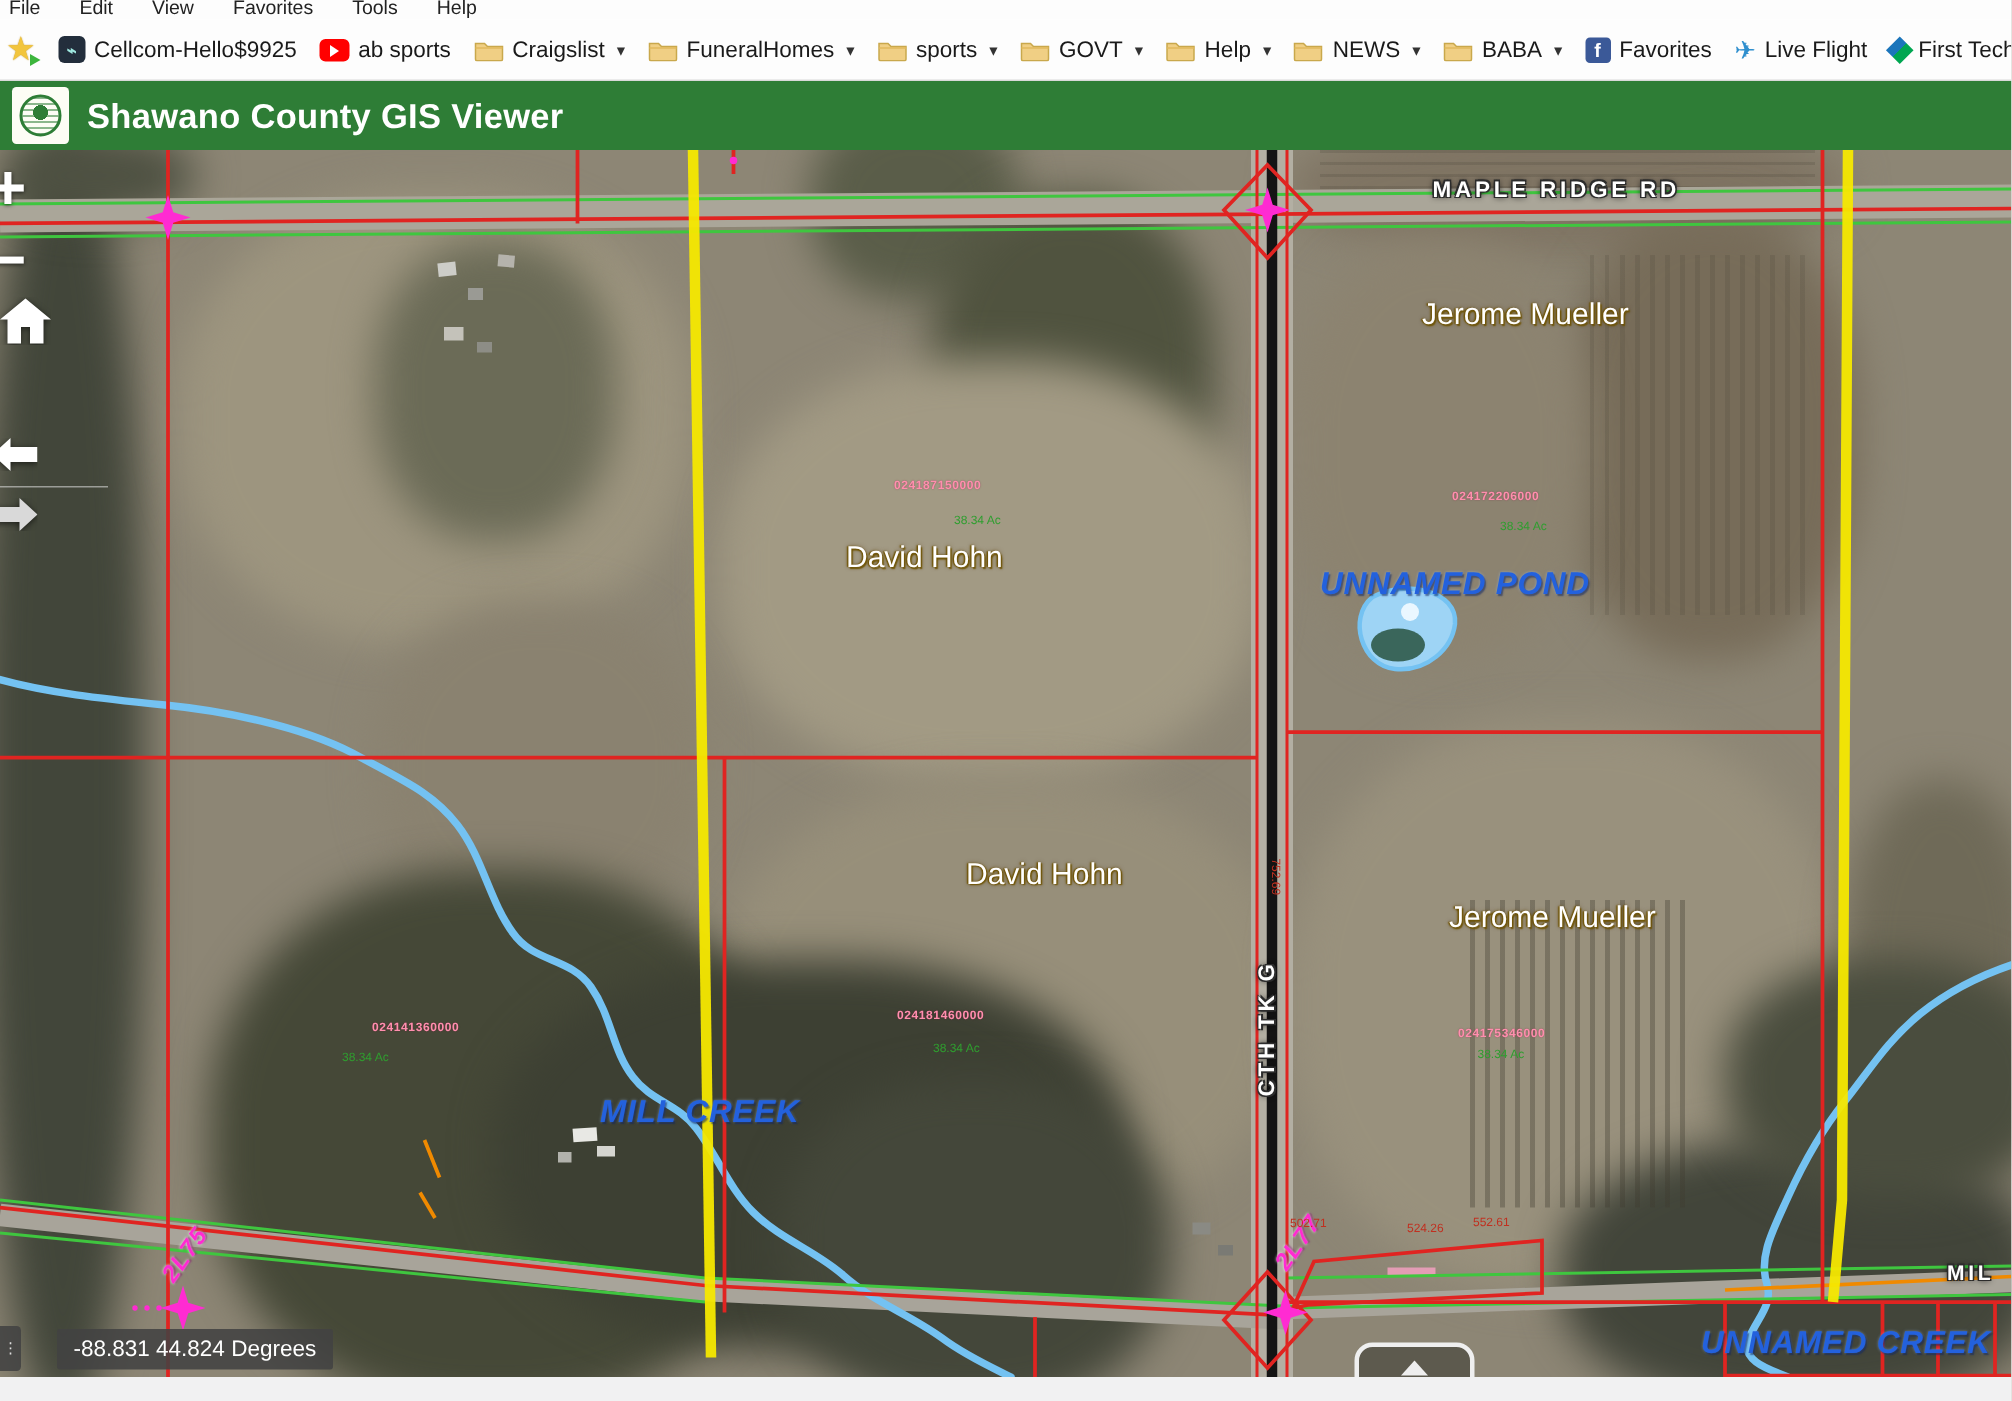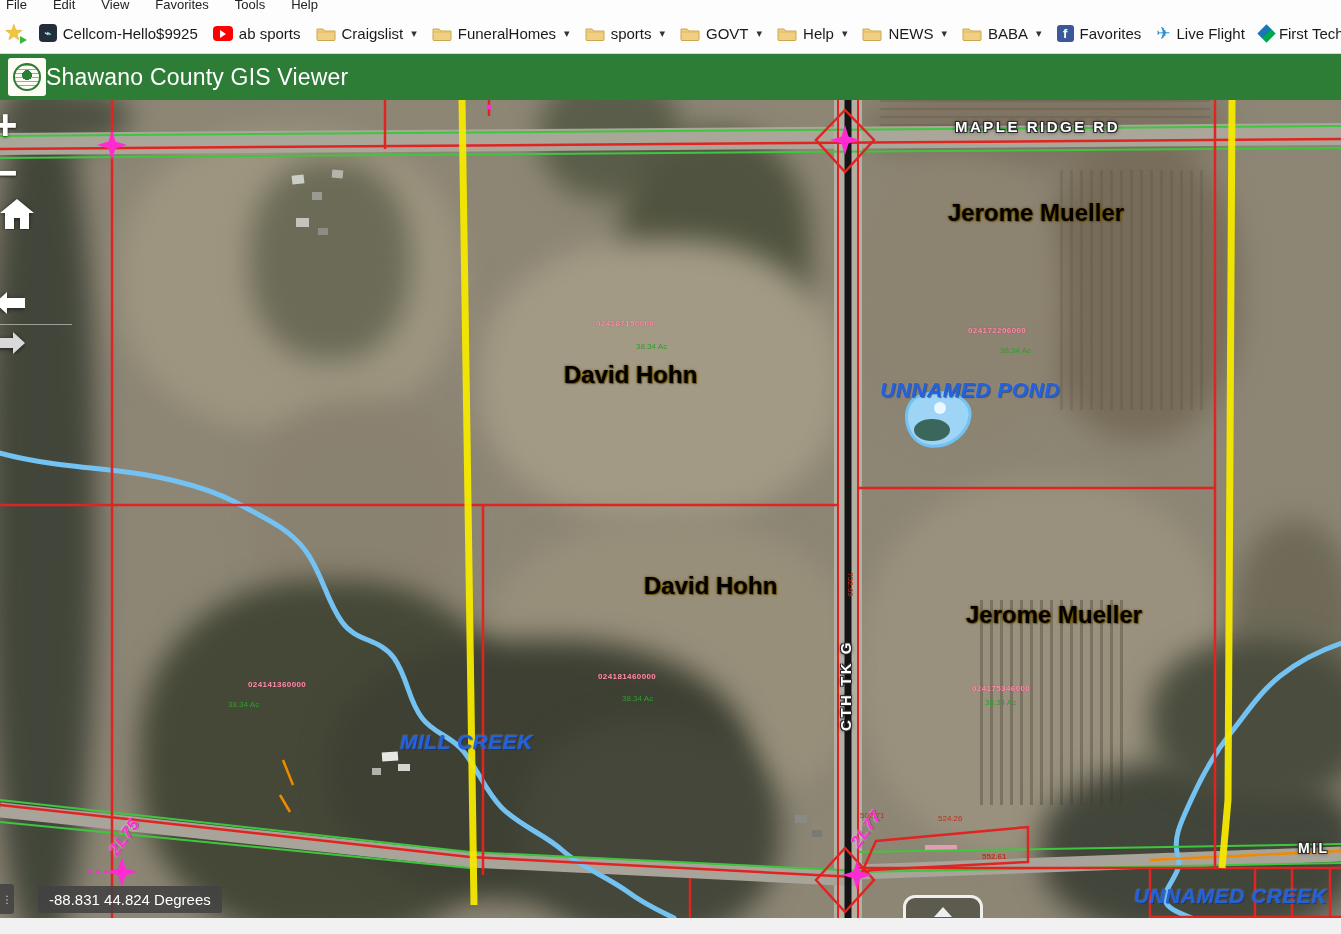--- a/index.html
+++ b/index.html
@@ -33,35 +33,35 @@
     background:linear-gradient(90deg,#1b75bb 50%,#00a651 50%);}
   .ic-folder{width:20px;height:15px;}
 
   .gis-header{height:46px;background:#2e7d36;display:flex;align-items:center;position:relative;color:#fff;}
   .logo{width:38px;height:38px;background:#fdfdf5;border-radius:3px;margin-left:8px;
     display:flex;align-items:center;justify-content:center;}
   .logo-seal{width:28px;height:28px;border-radius:50%;border:2px solid #2e7d36;box-sizing:border-box;
     background:
       radial-gradient(circle at 50% 42%, #2e7d36 0 5px, transparent 5px),
       repeating-linear-gradient(0deg,transparent 0 3px, rgba(46,125,54,.55) 3px 4px);}
-  .app-title{font-size:23px;font-weight:normal;letter-spacing:.2px;}
+  .app-title{font-size:23px;font-weight:bold;margin-left:12px;letter-spacing:.2px;}
   .header-links{position:absolute;left:512px;top:0;height:46px;display:flex;align-items:center;gap:26px;}
   .header-links a{color:#ddeedd;font-size:17px;text-decoration:none;cursor:pointer;}
 
   
   .map{position:absolute;left:0;top:100px;width:1341px;height:818px;overflow:hidden;
     background:#8d8675;cursor:grab;}
   .blob{position:absolute;border-radius:45%;filter:blur(14px);}
   .rows-v{position:absolute;background:repeating-linear-gradient(90deg,rgba(62,58,46,.35) 0 3px,transparent 3px 10px);}
   .rows-h{position:absolute;background:repeating-linear-gradient(0deg,rgba(62,58,46,.3) 0 2px,transparent 2px 8px);}
   .bld{position:absolute;}
   .maplayer{position:absolute;left:0;top:0;pointer-events:none;}
 
   .lbl{position:absolute;white-space:nowrap;pointer-events:none;}
-  .owner{color:#000000;font-weight:bold;font-size:24px;
+  .owner{color:#ffffff;font-weight:normal;font-size:20px;
     text-shadow:1px 1px 1px #6e5200,-1px 0 1px #6e5200,0 0 3px rgba(90,60,0,.6);}
   .water-lb{color:#2361dd;font-weight:bold;font-style:italic;font-size:21px;
     text-shadow:1px 1px 1px rgba(10,30,90,.55),0 0 2px rgba(160,200,255,.5);letter-spacing:.5px;}
   .road-lb{color:#fff;font-weight:bold;font-size:15px;letter-spacing:2.5px;
     text-shadow:-1px -1px 0 #2c2c2c,1px -1px 0 #2c2c2c,-1px 1px 0 #2c2c2c,1px 1px 0 #2c2c2c,0 0 4px #000;}
   .survey-lb{color:#ff2bd2;font-weight:bold;font-style:italic;font-size:16px;letter-spacing:1px;
     text-shadow:0 0 2px rgba(255,255,255,.85),1px 1px 1px rgba(120,0,90,.6);}
   .parcel-id{color:#ff8fae;font-size:8px;letter-spacing:.4px;text-shadow:0 0 1px rgba(130,0,50,.5);font-weight:bold;}
   .acreage{color:#2f9e2f;font-size:8px;}
   .dim-lb{color:#c03020;font-size:8px;}
@@ -313,21 +313,21 @@
     <div class="lbl parcel-id" style="left:248px;top:580px;">024141360000</div>
     <div class="lbl parcel-id" style="left:598px;top:572px;">024181460000</div>
     <div class="lbl parcel-id" style="left:972px;top:584px;">024175346000</div>
     <div class="lbl acreage" style="left:636px;top:242px;">38.34 Ac</div>
     <div class="lbl acreage" style="left:1000px;top:246px;">38.34 Ac</div>
     <div class="lbl acreage" style="left:228px;top:600px;">38.34 Ac</div>
     <div class="lbl acreage" style="left:622px;top:594px;">38.34 Ac</div>
     <div class="lbl acreage" style="left:985px;top:598px;">38.34 Ac</div>
     <div class="lbl dim-lb" style="left:860px;top:711px;">502.71</div>
     <div class="lbl dim-lb" style="left:938px;top:714px;">524.26</div>
-    <div class="lbl dim-lb" style="left:982px;top:752px;font-weight:bold;">552.61</div>
+    <div class="lbl dim-lb" style="left:982px;top:710px;">552.61</div>
     <div class="lbl dim-lb" style="left:838px;top:480px;transform:rotate(90deg);">752.69</div>
 
     <div class="tb" style="left:-7px;top:4px;font-size:42px;">+</div>
     <div class="tb" style="left:-7px;top:52px;font-size:42px;">−</div>
     <div class="tb" style="left:0;top:98px;">
       <svg width="34" height="32" viewBox="0 0 34 32">
           <path d="M17 1 L34 15 H29 V31 H20 V20 H14 V31 H5 V15 H0 Z" fill="#fff" style="filter:drop-shadow(0 1px 2px rgba(0,0,0,.6));"></path>
         </svg>
     </div>
     <div class="tb" style="left:-5px;top:192px;">

